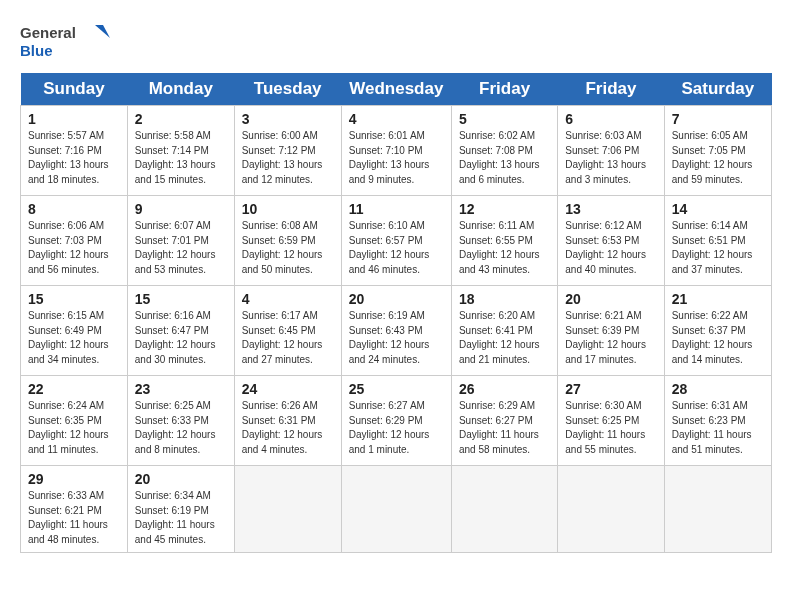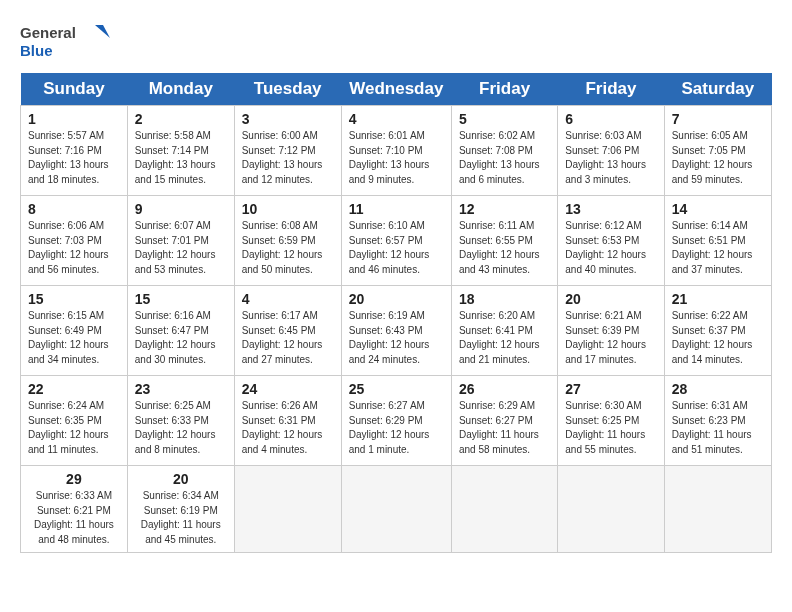--- a/index.html
+++ b/index.html
@@ -69,21 +69,20 @@
       display: block;
       margin-bottom: 2px;
     }
     .day-info {
       font-size: 10px;
       color: #333;
       line-height: 1.45;
     }
     tr:last-child td {
       height: 80px;
-      text-align: center;
     }
   </style>
 </head>
 <body>
 
 <div class="header-logo">
   <div class="logo">
   <svg width="90" height="45" viewBox="0 0 90 45" xmlns="http://www.w3.org/2000/svg">
     <text x="0" y="18" font-size="15" font-weight="bold" font-family="Arial" fill="#444">General</text>
     <text x="0" y="36" font-size="15" font-weight="bold" font-family="Arial" fill="#1a5fb4">Blue</text>

